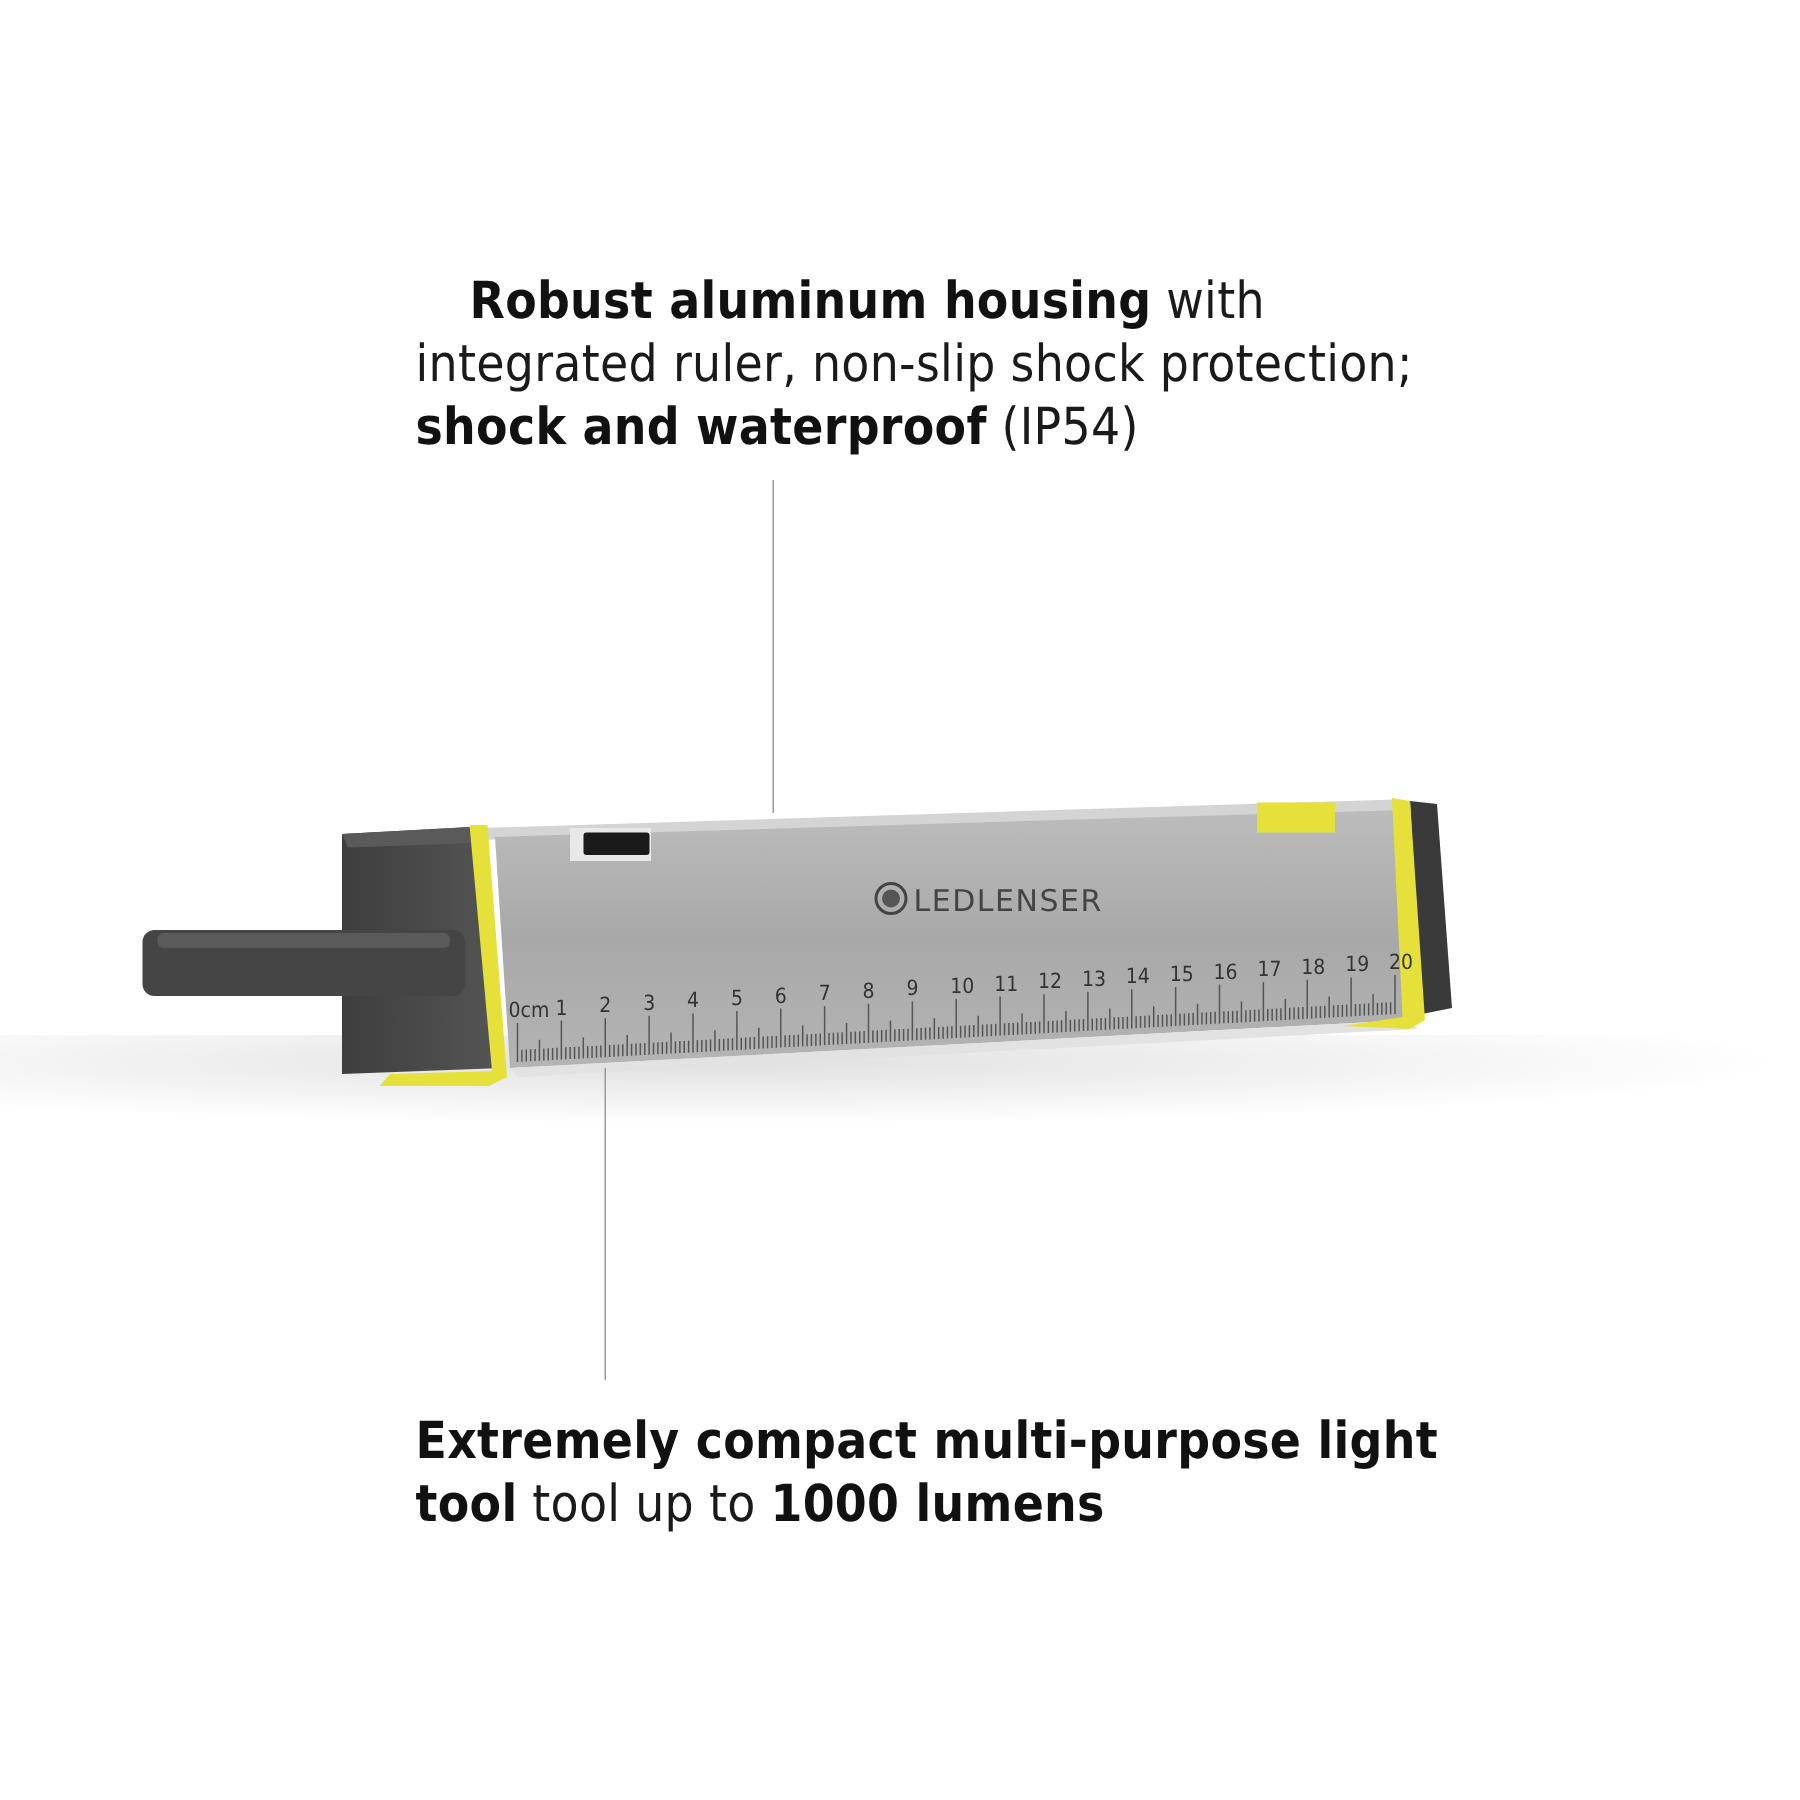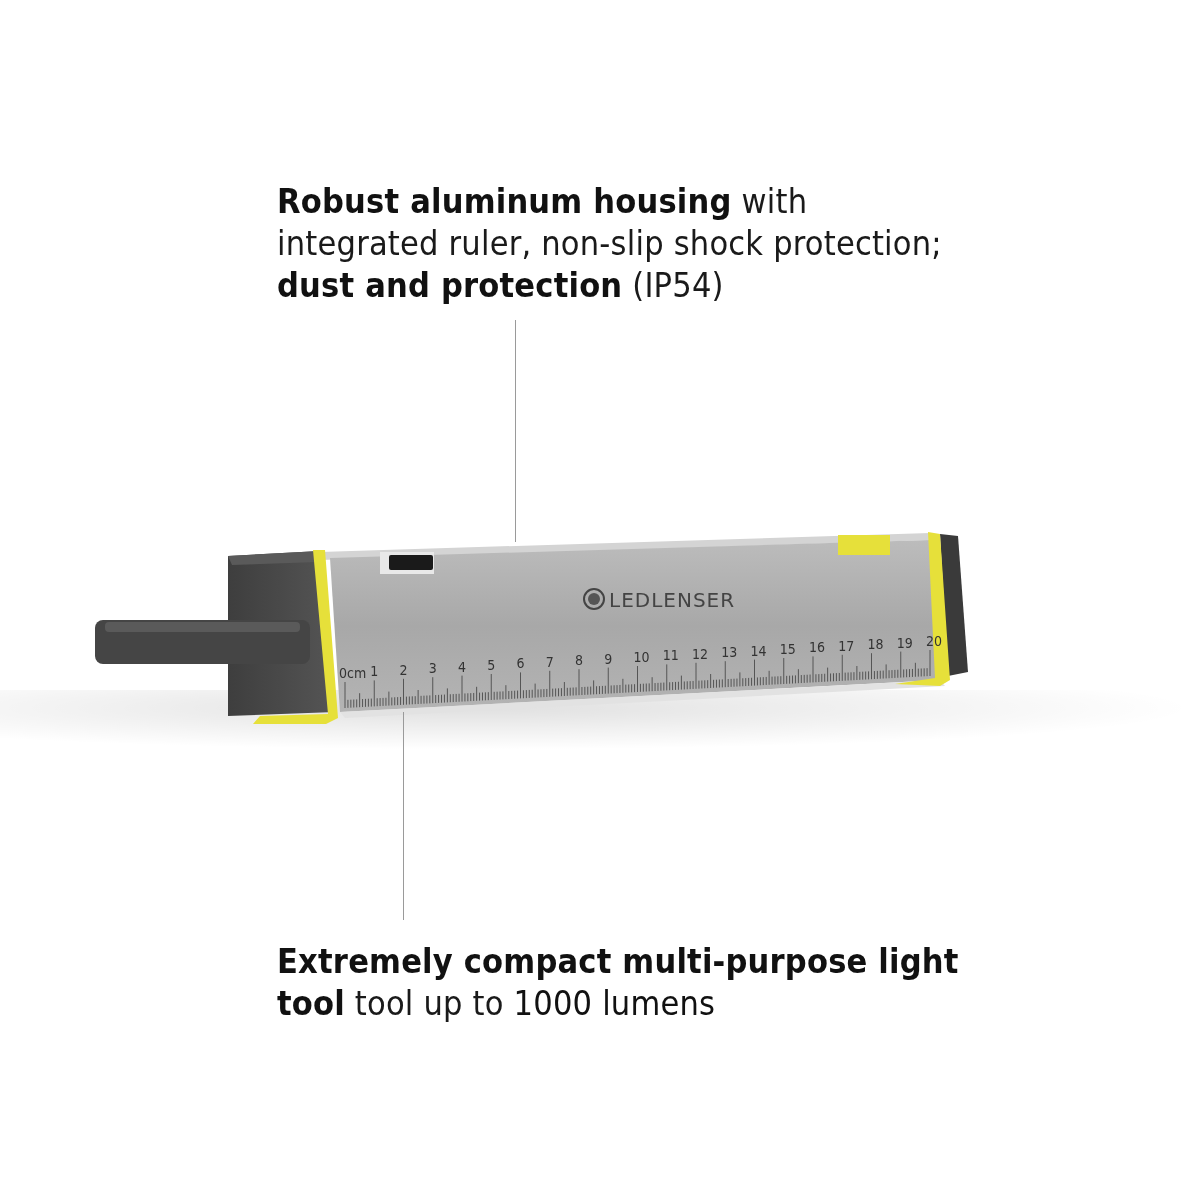--- a/index.html
+++ b/index.html
@@ -280,14 +280,14 @@
       <text x="838.25" y="650.8">17</text>
       <text x="867.5" y="649.2">18</text>
       <text x="896.75" y="647.6">19</text>
       <text x="926" y="646">20</text>
     </g>
 </svg>
 
 <div class="leader" style="left:515px;top:320px;height:222px;"></div>
 <div class="leader" style="left:403px;top:712px;height:208px;"></div>
 
-<div class="caption" id="cap-top"><span class="b" style="font-weight: bold;">Robust aluminum housing</span><span class="l"> with integrated ruler, non-slip shock protection; </span><span class="b" style="font-weight: bold;">dust and protection</span><span class="l"> (IP54)</span></div>
-<div class="caption" id="cap-bottom"><span class="b" style="font-weight: bold;">Extremely compact multi-purpose light tool</span><span class="l"> tool up to </span><span class="b" style="font-weight: normal;">1000 lumens</span></div>
+<div class="caption" id="cap-top"><span class="b" style="font-weight: bold; margin-left: 36px;">Robust aluminum housing</span><span class="l"> with integrated ruler, non-slip shock protection; </span><span class="b" style="font-weight: bold;">shock and waterproof</span><span class="l"> (IP54)</span></div>
+<div class="caption" id="cap-bottom"><span class="b" style="font-weight: bold;">Extremely compact multi-purpose light tool</span><span class="l"> tool up to </span><span class="b" style="font-weight: bold;">1000 lumens</span></div>
 
 </body></html>

